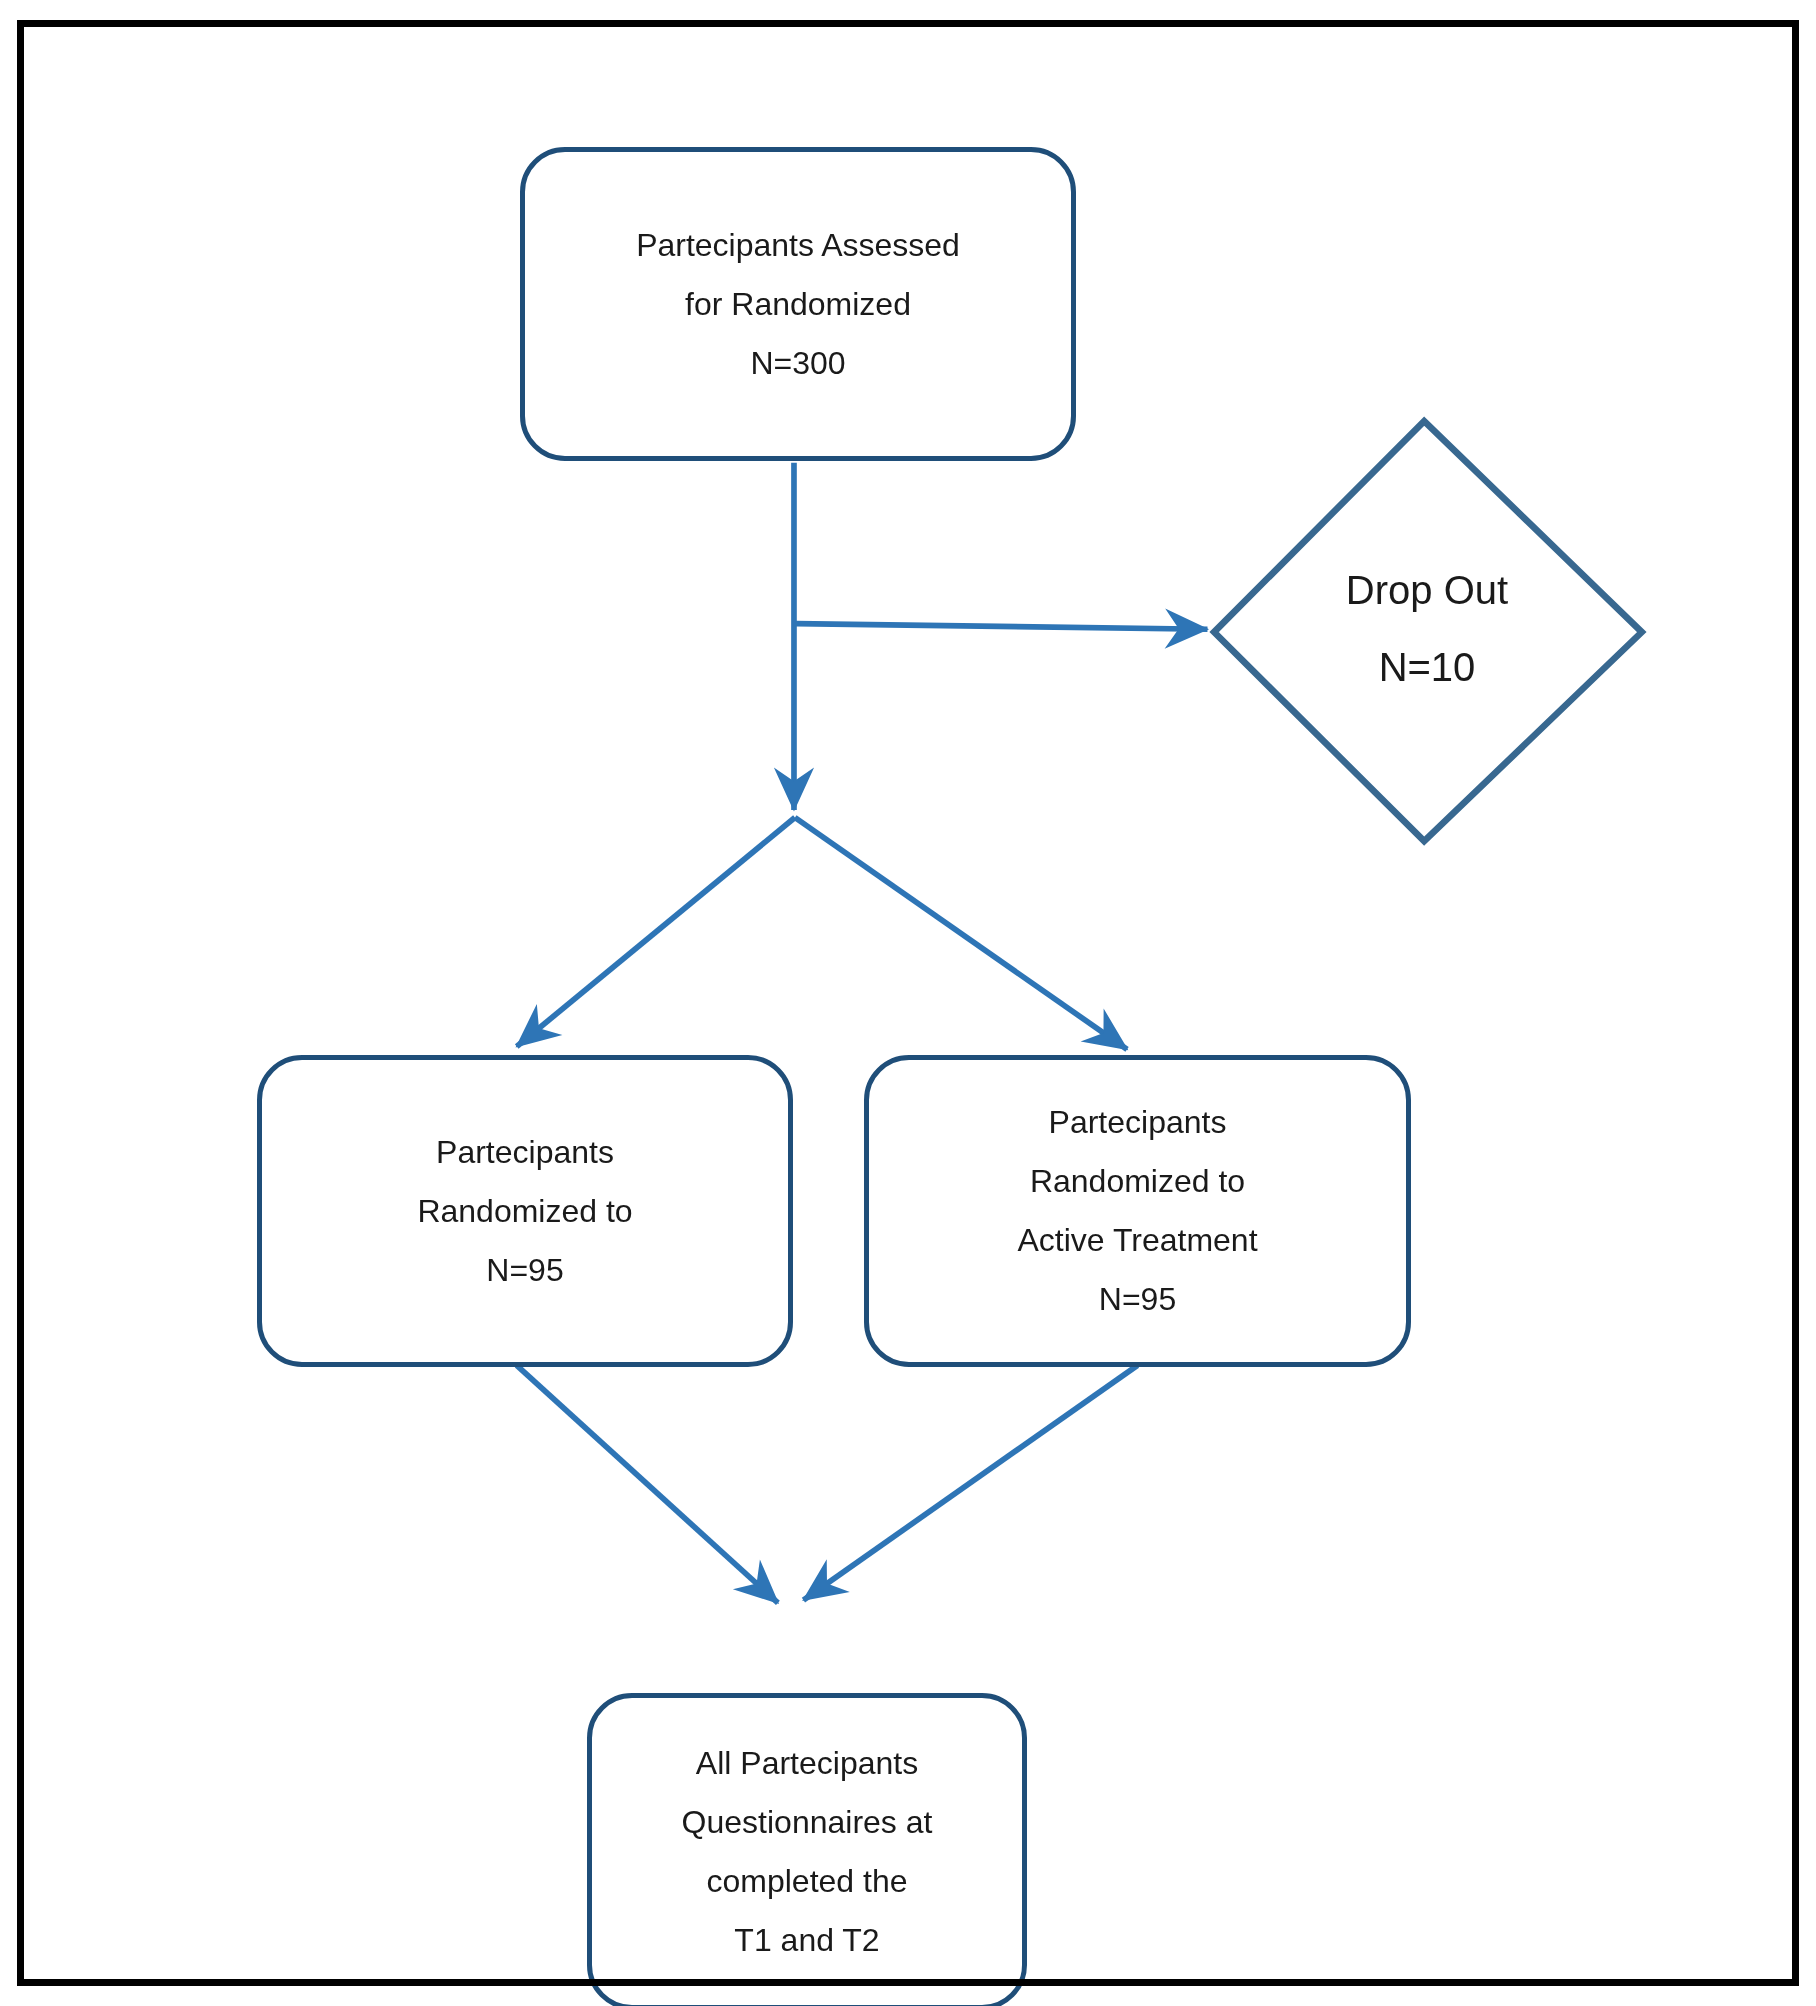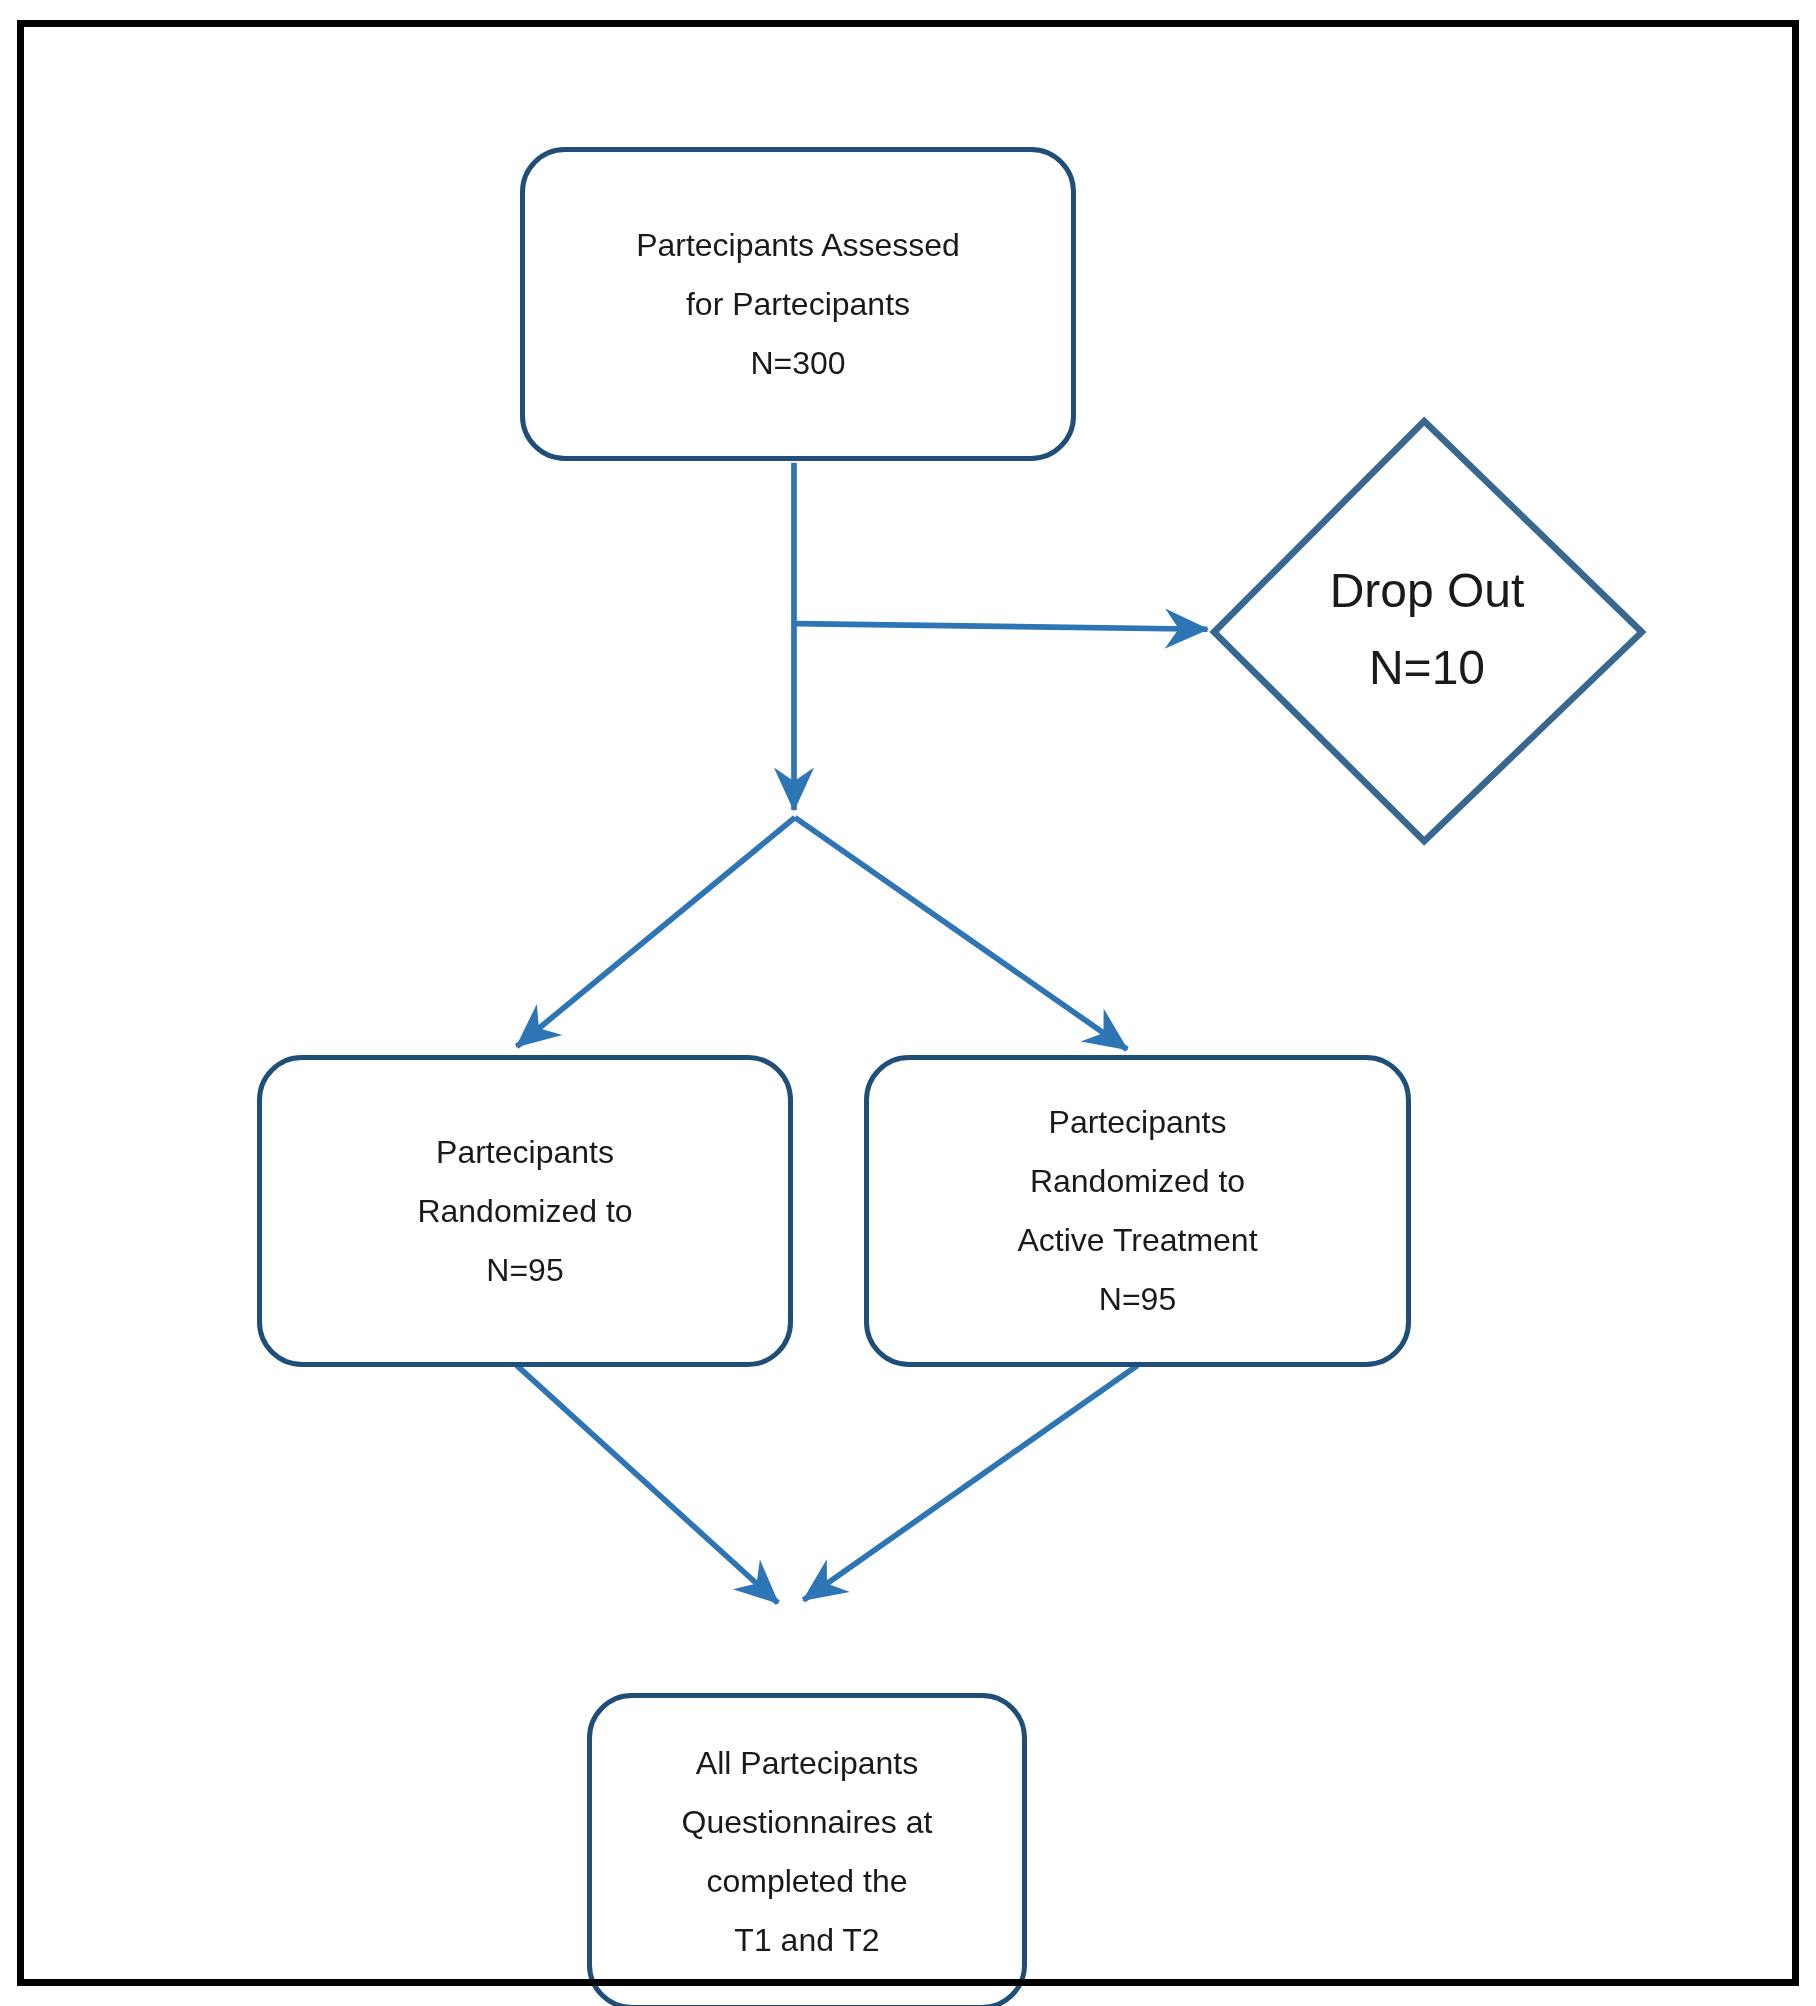--- a/index.html
+++ b/index.html
@@ -33,21 +33,21 @@
   #node-eligibility{left:520px;top:147px;width:556px;height:314px;}
   #node-active{left:257px;top:1055px;width:536px;height:312px;}
   #node-control{left:864px;top:1055px;width:547px;height:312px;}
   #node-completed{left:587px;top:1693px;width:440px;height:317px;}
   .diamond-label{
     position:absolute;
     left:1247px;top:525px;width:360px;height:208px;
     display:flex;flex-direction:column;
     align-items:center;justify-content:center;
     text-align:center;
-    font-size:48px;line-height:61px;
+    font-size:40px;line-height:61px;
     color:#1a1a1a;
     gap:16px;
   }
 </style>
 </head>
 <body>
 
 <div id="canvas" style="color: rgb(26, 26, 26); background-color: rgb(255, 255, 255);">
 
   <svg class="connectors" viewBox="0 0 1919 2120" xmlns="http://www.w3.org/2000/svg">
@@ -67,21 +67,21 @@
 
     <line x1="840" y1="864" x2="1191" y2="1109" stroke="#2e75b6" stroke-width="6" marker-end="url(#ah)"></line>
 
     <line x1="546" y1="1443" x2="822" y2="1694" stroke="#2e75b6" stroke-width="6" marker-end="url(#ah)"></line>
 
     <line x1="1202" y1="1443" x2="849" y2="1691" stroke="#2e75b6" stroke-width="6" marker-end="url(#ah)"></line>
   </svg>
 
   <div class="node" id="node-eligibility" style="border-color: rgb(31, 78, 121);">
     <span>Partecipants Assessed</span>
-    <span>for Partecipants</span>
+    <span>for Randomized</span>
     <span>N=300</span>
   </div>
 
   <div class="diamond-label">
     <span>Drop Out</span>
     <span>N=10</span>
   </div>
 
   <div class="node" id="node-active" style="border-color: rgb(31, 78, 121);">
     <span>Partecipants</span>

